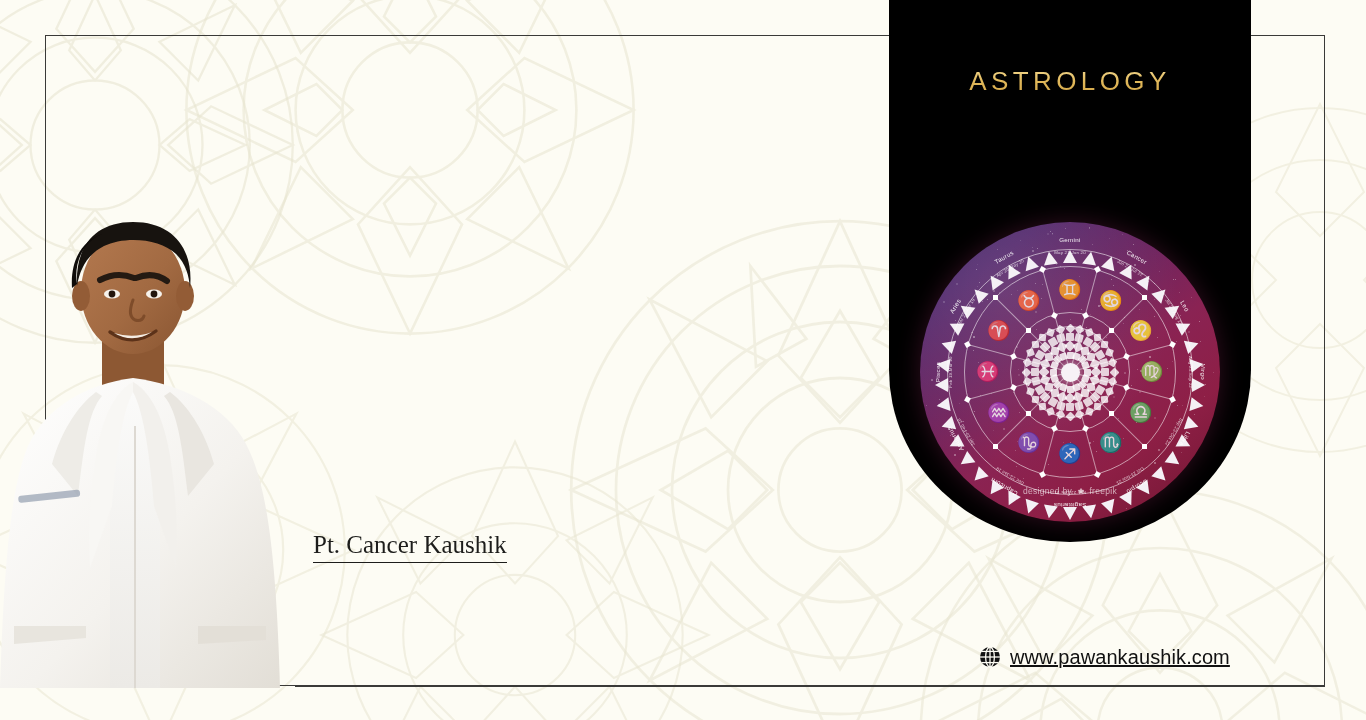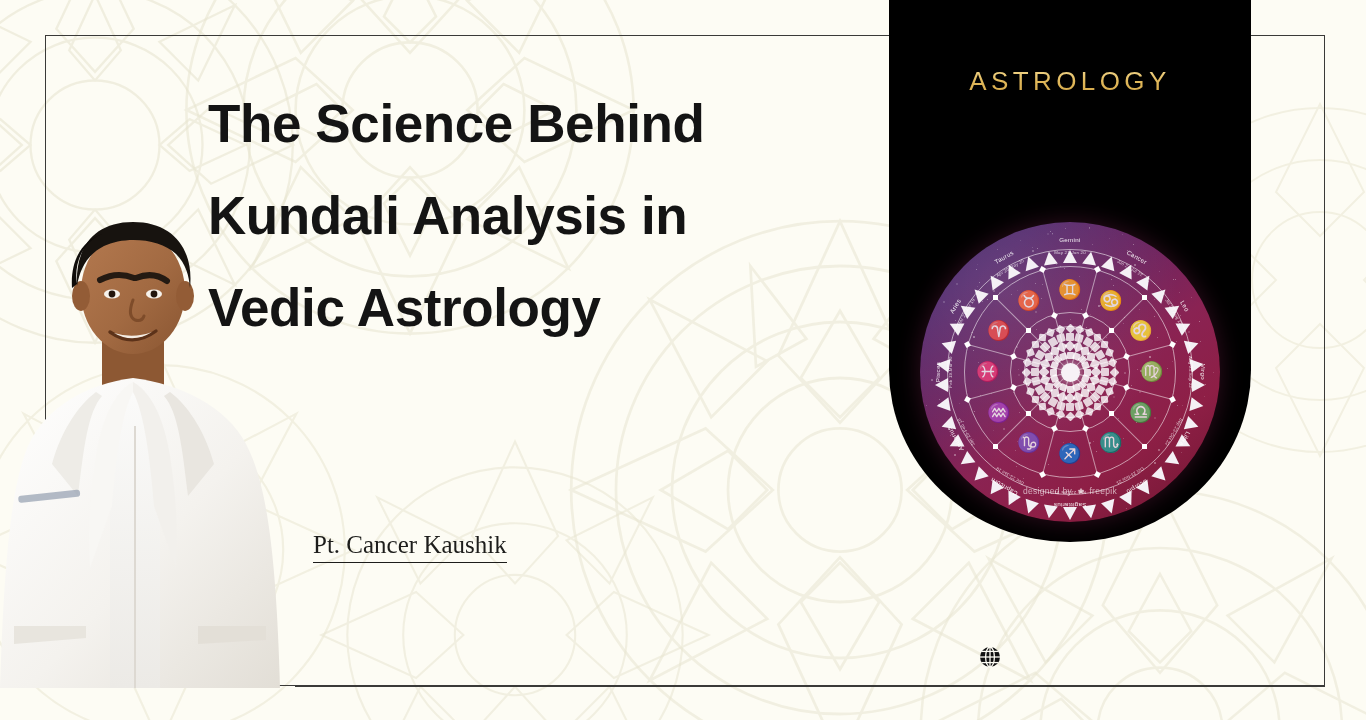--- a/index.html
+++ b/index.html
@@ -821,25 +821,20 @@
       <span>designed by</span>
       <svg class="fp-mark" viewBox="0 0 24 24">
         <path d="M12 2 L15 8 L22 9 L17 14 L18 21 L12 18 L6 21 L7 14 L2 9 L9 8 Z" fill="rgba(255,255,255,.7)"></path>
       </svg>
       <span>freepik</span>
     </div>
   </div>
 
   <div class="frame"></div>
 
-  <h1 class="headline">
-    <span class="hl-line">The Science Behind</span>
-    <span class="hl-line">Kundali Analysis in</span>
-    <span class="hl-line">Vedic Astrology</span>
-  </h1>
 
   <div class="byline">Pt. Cancer Kaushik</div>
 
   <div class="portrait">
     <svg viewBox="0 0 310 492" width="310" height="492" aria-hidden="true">
       <defs>
         <linearGradient id="coat" x1="0" y1="0" x2="1" y2="1">
           <stop offset="0%" stop-color="#ffffff"></stop>
           <stop offset="55%" stop-color="#f4f2ee"></stop>
           <stop offset="100%" stop-color="#e2ded6"></stop>
@@ -909,15 +904,16 @@
         <circle cx="12" cy="12" r="10" fill="#111"></circle>
         <g stroke="#fdfcf4" stroke-width="1.3" fill="none">
           <ellipse cx="12" cy="12" rx="4.4" ry="10"></ellipse>
           <line x1="2" y1="12" x2="22" y2="12"></line>
           <path d="M3.6 6.4 h16.8"></path>
           <path d="M3.6 17.6 h16.8"></path>
           <line x1="12" y1="2" x2="12" y2="22"></line>
         </g>
       </svg>
     </span>
+    <span class="ctext">www.pawankaushik.com</span>
   </a>
 
 </div>
 
 </body></html>

